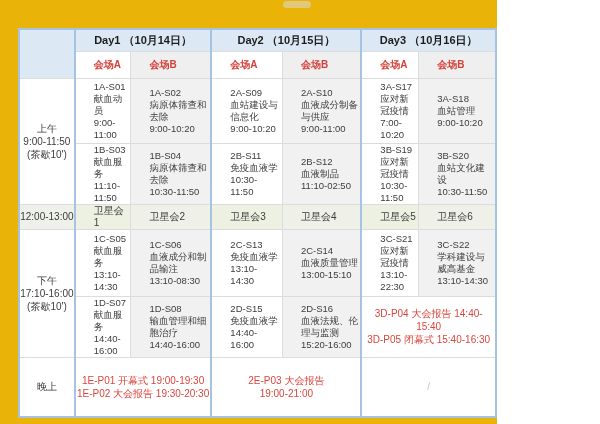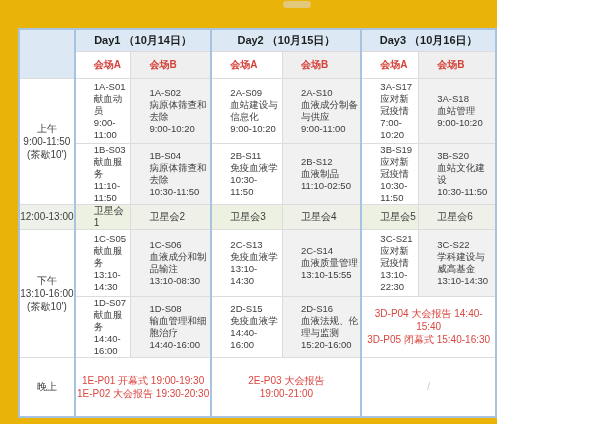--- a/index.html
+++ b/index.html
@@ -139,34 +139,34 @@
       <td class="bl">卫星会1</td>
       <td class="colb">卫星会2</td>
       <td class="bl">卫星会3</td>
       <td class="colb">卫星会4</td>
       <td class="bl">卫星会5</td>
       <td class="colb">卫星会6</td>
     </tr>
 
     <tr style="height:67px">
       <td class="timecell" rowspan="2">下午
-13:10-16:00
+17:10-16:00
 (茶歇10')</td>
       <td class="bl">1C-S05
 献血服务
 13:10-14:30</td>
       <td class="colb">1C-S06
 血液成分和制品输注
 13:10-08:30</td>
       <td class="bl">2C-S13
 免疫血液学
 13:10-14:30</td>
       <td class="colb">2C-S14
 血液质量管理
-13:10-15:55</td>
+13:00-15:10</td>
       <td class="bl">3C-S21
 应对新冠疫情
 13:10-22:30</td>
       <td class="colb">3C-S22
 学科建设与威高基金
 13:10-14:30</td>
     </tr>
 
     <tr style="height:52px">
       <td class="bl">1D-S07

